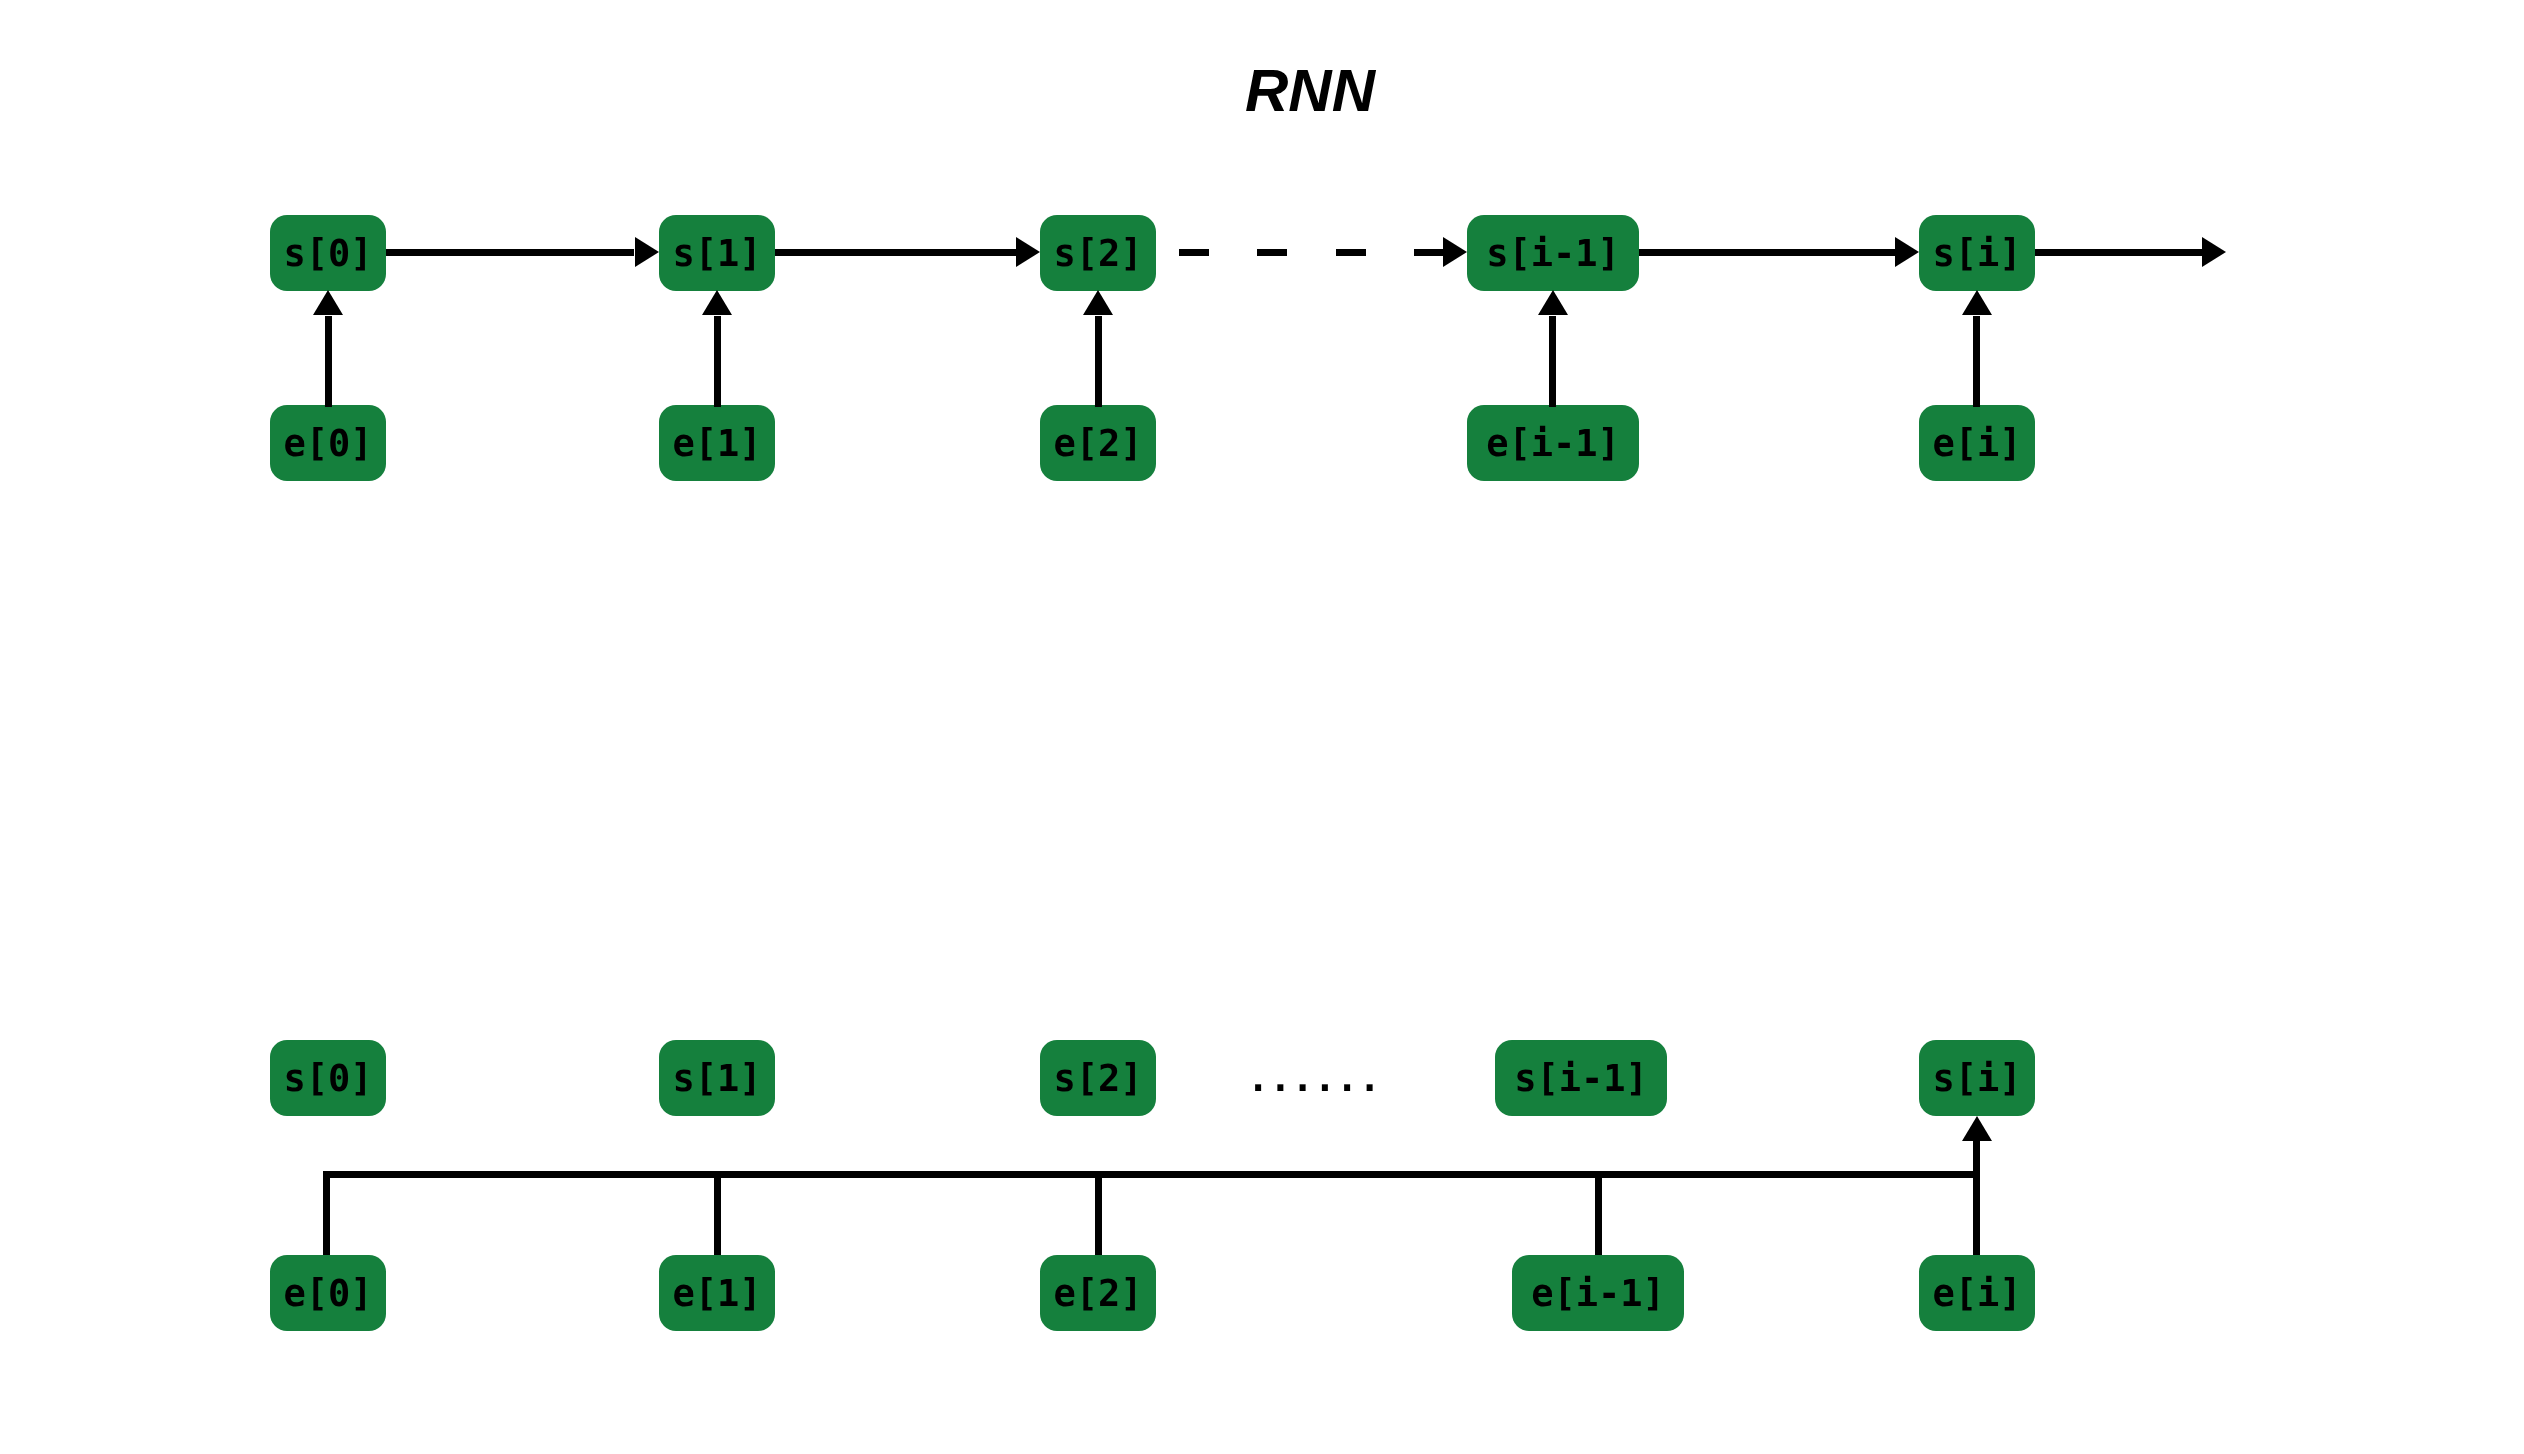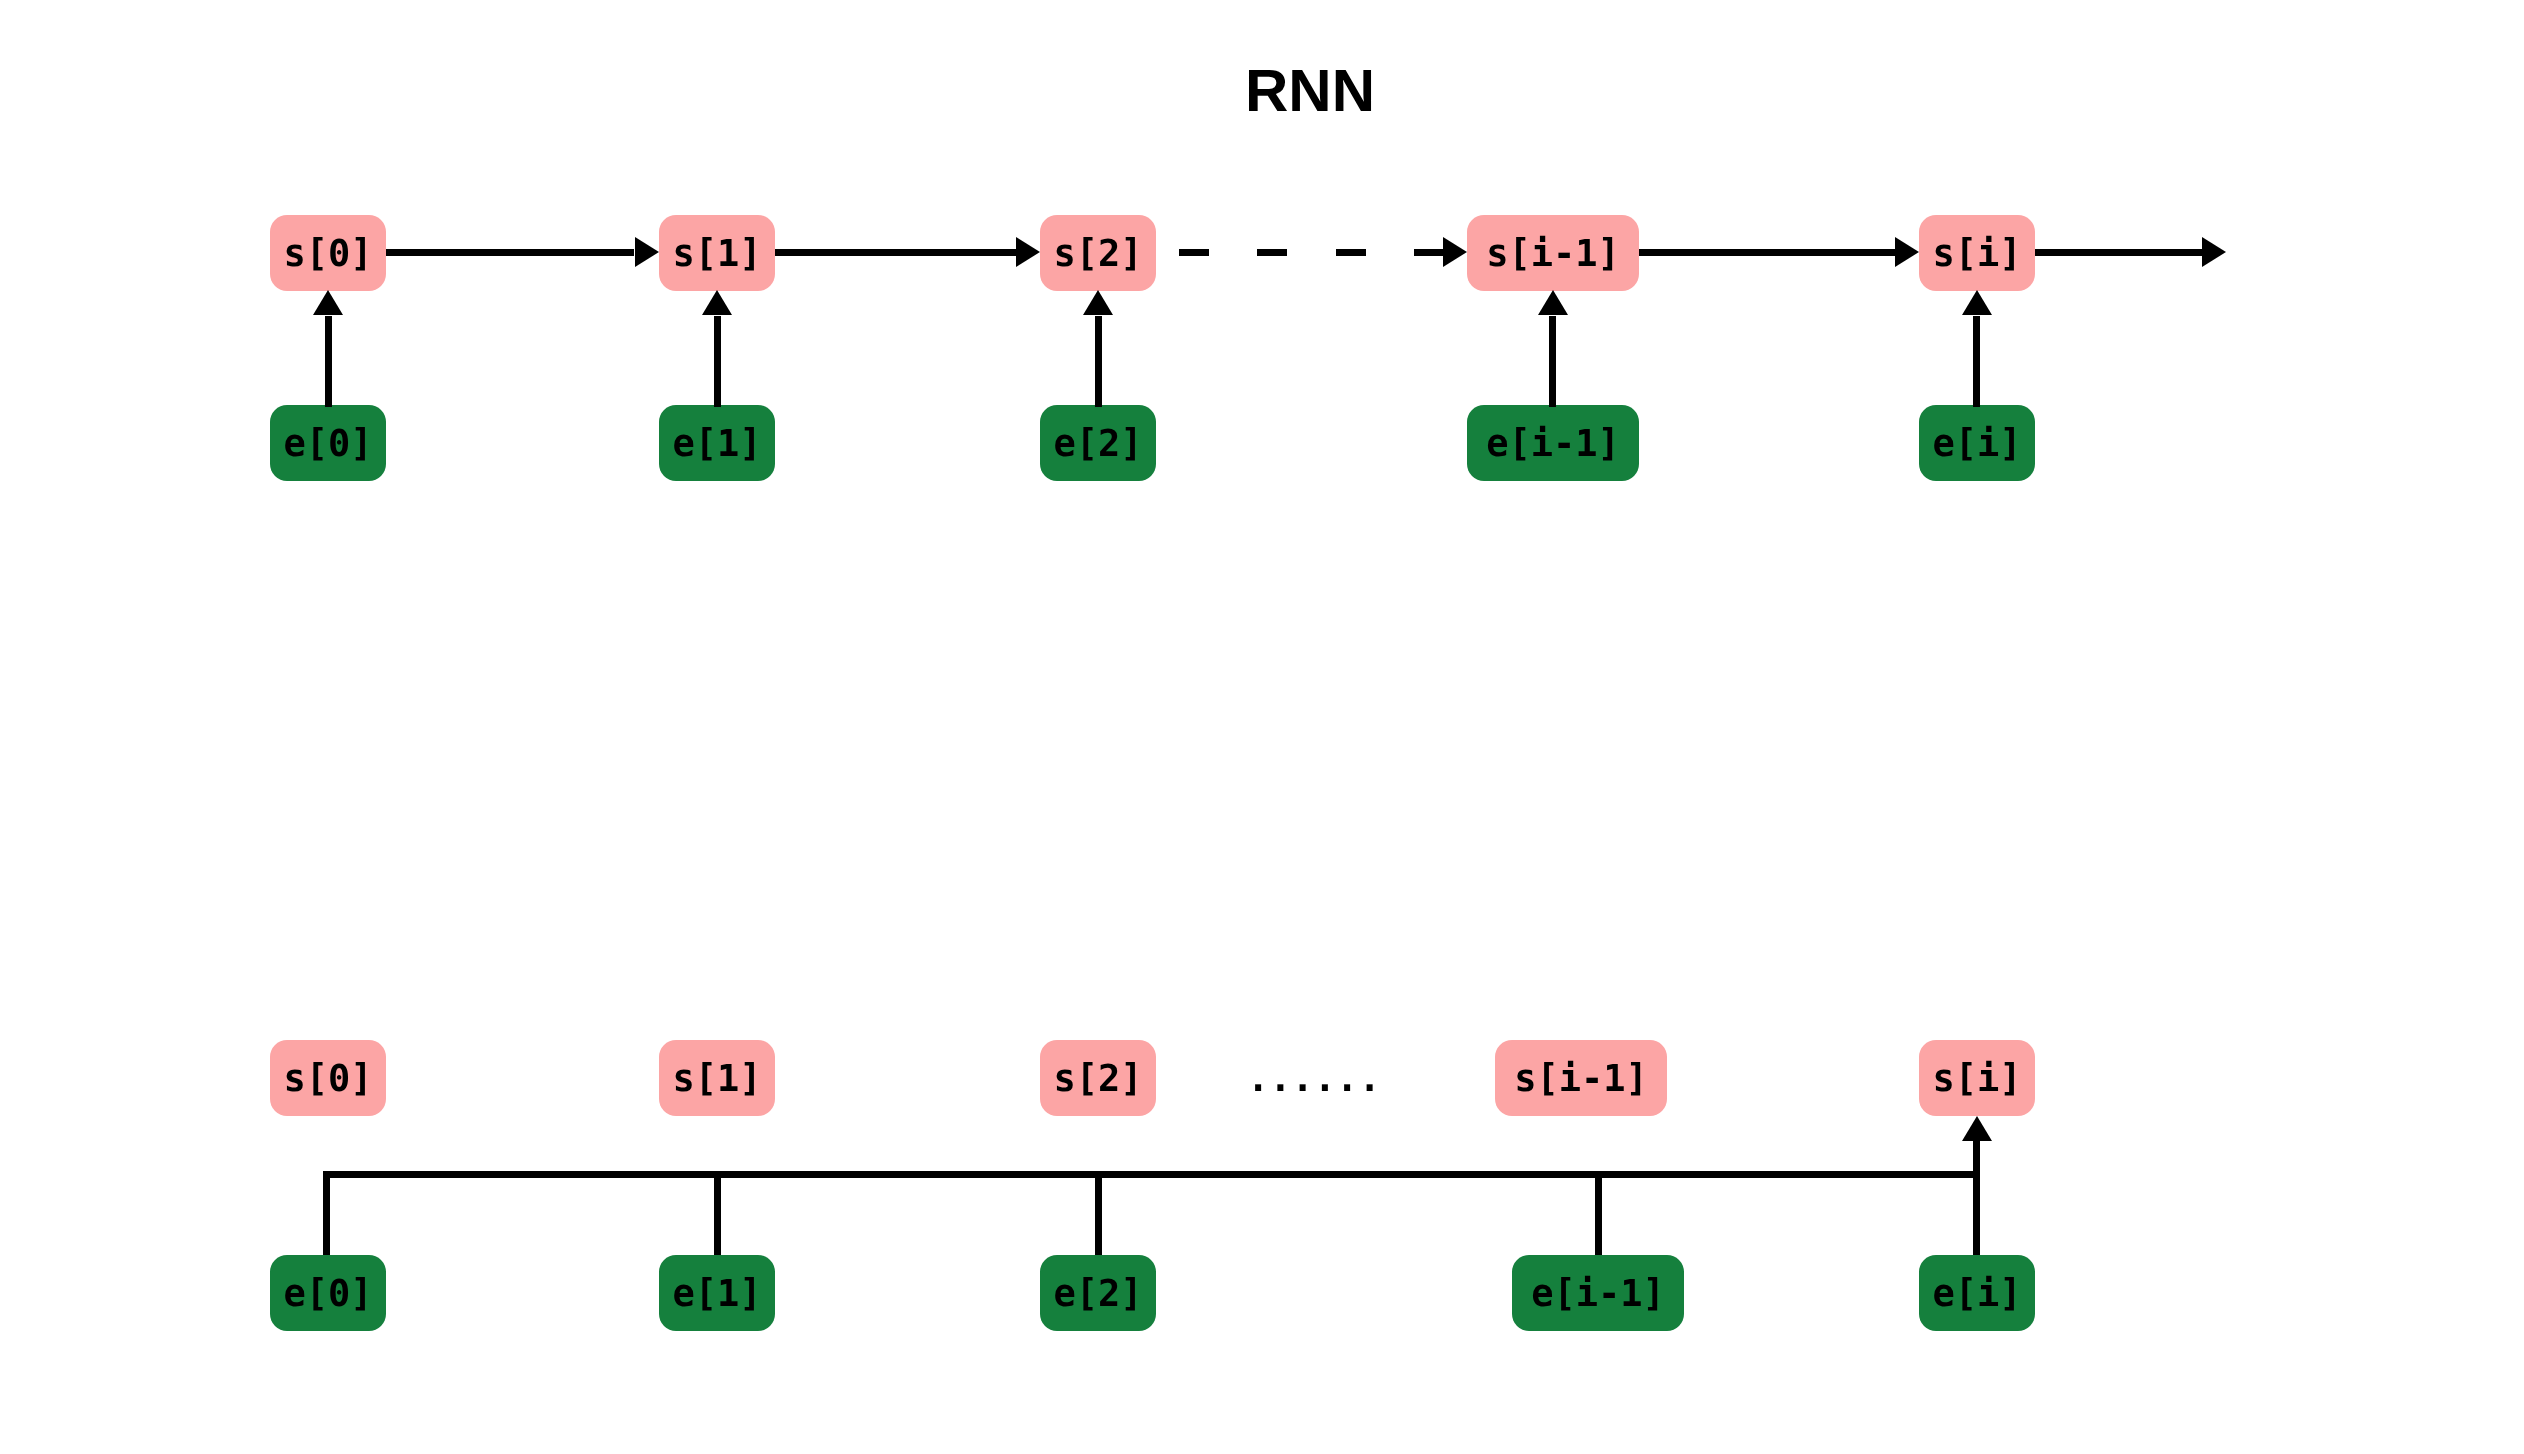--- a/index.html
+++ b/index.html
@@ -15,41 +15,42 @@
   
   .section-title{
     position:absolute;
     font-family:"Liberation Sans", sans-serif;
     font-weight:bold;
     color:#000;
     white-space:nowrap;
     text-align:center;
     transform:translateX(-50%);
     line-height:1;
+    font-style:italic;
   }
   #rnn-title{left:1310px;top:61px;font-size:60px;}
   #tf-title{left:1310px;top:864px;font-size:60px;}
 
   
   .node{
     position:absolute;
     display:flex;
     align-items:center;
     justify-content:center;
     border-radius:17px;
     font-family:"DejaVu Sans Mono", monospace;
     font-weight:bold;
     font-size:37px;
     letter-spacing:0px;
     color:#000000;
     box-sizing:border-box;
     white-space:nowrap;
     height:76px;
   }
-  .node.state{background:#fca5a5;}
+  .node.state{background:#15803d;}
   .node.embed{background:#15803d;}
 
   
   .hline{position:absolute;background:#000;height:7px;}
   .vline{position:absolute;background:#000;width:7px;}
 
   .arrow-right{
     position:absolute;
     width:0;height:0;
     border-top:15px solid transparent;

